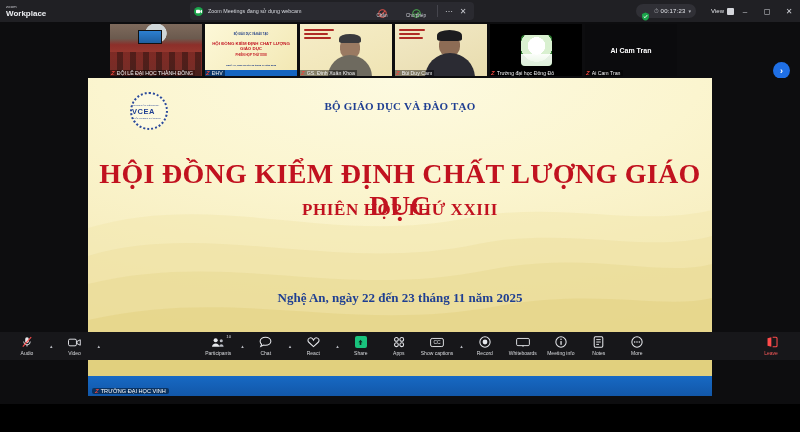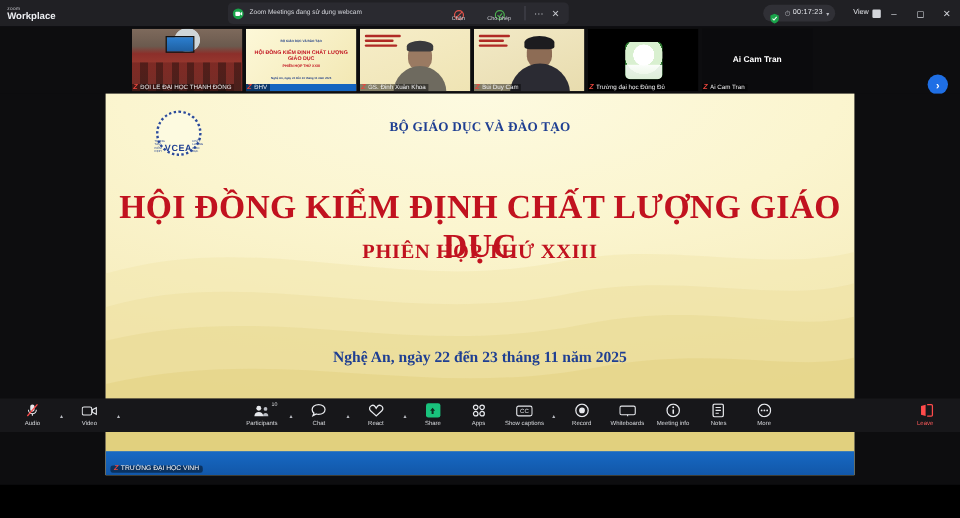--- a/index.html
+++ b/index.html
@@ -194,22 +194,22 @@
       radial-gradient(ellipse 120% 90% at 50% 0%, #fdfae0 0%, #fbf5cf 40%, #f7eec0 70%, #f3e7ae 100%);
     overflow: hidden;
   }
   
   .slide .waves { position:absolute; left:0; bottom:0; width:100%; height:100%; pointer-events:none; }
   .slide-logo {
     position: absolute; left: 42px; top: 14px;
     width: 38px; height: 38px; border-radius: 50%;
     background: #fdfae0;
     border: 2px dotted #2b4a9b;
-    display:flex; align-items:flex-end; justify-content:center;
-    flex-direction: row;
+    display:flex; align-items:flex-start; justify-content:center;
+    flex-direction: column;
   }
   .slide-logo .vc { font-size: 7.5px; font-weight: 800; color:#1f3f92; letter-spacing:.5px; }
   .slide-logo .vt { font-size: 2.4px; color:#1f3f92; margin-top:1px; }
   .slide-logo .vb { font-size: 2.4px; color:#1f3f92; margin-top:1px; }
   .slide-hdr { position: absolute; left: 0; top: 22px; width: 100%; text-align:center; }
   .slide-hdr .l1 { font-size: 11px; font-weight: 800; color:#1f3f92; letter-spacing:.2px; font-family:"Liberation Serif", serif; }
   .slide-hdr .l2 {
     font-size: 11px; font-weight: 800; color:#1f3f92; margin-top: 3px;
     text-decoration: underline; text-underline-offset: 2px;
     font-family:"Liberation Serif", serif;

